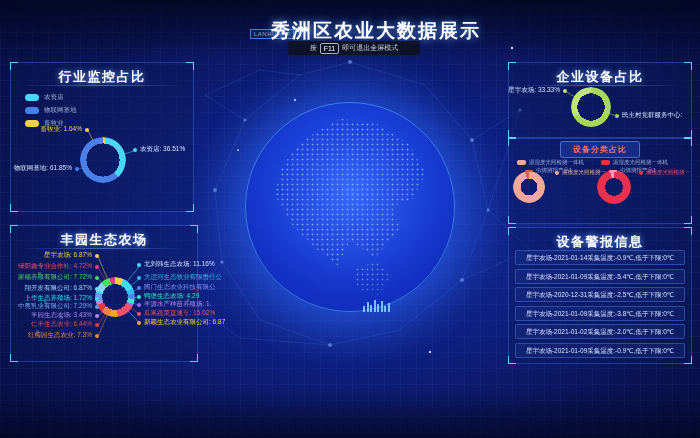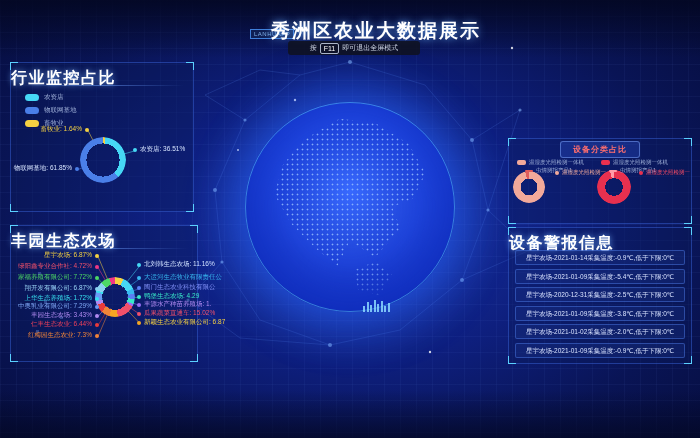--- a/index.html
+++ b/index.html
@@ -39,21 +39,21 @@
   .tip{position:absolute;left:288px;top:41px;width:132px;height:14px;border-radius:3px;
     background:rgba(15,18,30,.85);display:flex;align-items:center;justify-content:center;gap:3px;
     font-size:7px;color:#cfd6e6;}
   .key{border:1px solid #aab4c8;border-radius:2px;padding:0 3px;line-height:9px;height:9px;color:#fff;}
   .panel{position:absolute;background:rgba(10,25,90,.38);border:1px solid rgba(70,120,255,.38);z-index:5;}
   .c{position:absolute;width:7px;height:7px;border:0 solid #5ad0ff;}
   .c.tl{left:-1px;top:-1px;border-top-width:1.5px;border-left-width:1.5px;}
   .c.tr{right:-1px;top:-1px;border-top-width:1.5px;border-right-width:1.5px;}
   .c.bl{left:-1px;bottom:-1px;border-bottom-width:1.5px;border-left-width:1.5px;}
   .c.br{right:-1px;bottom:-1px;border-bottom-width:1.5px;border-right-width:1.5px;}
-  .ptitle{position:absolute;left:0;top:5px;width:100%;font-size:16px;font-weight:bold;
+  .ptitle{position:absolute;left:0;top:5px;width:100%;text-align:center;font-size:13px;font-weight:bold;
     color:#fff;letter-spacing:1.5px;text-shadow:0 0 6px rgba(120,180,255,.9);z-index:3;}
   .pdiv{position:absolute;left:5%;top:22px;width:90%;height:1px;
     background:linear-gradient(90deg, transparent, rgba(110,160,255,.55), transparent);}
   .lg-row{position:absolute;display:flex;align-items:center;gap:5px;font-size:6.5px;color:#9fb0d8;z-index:3;}
   .sw{width:14px;height:7px;border-radius:3.5px;flex:none;}
   .sw-sm{width:9px;height:5px;border-radius:2px;flex:none;}
   .sw-line{width:8px;height:2px;border-radius:1px;flex:none;}
   .donut{position:absolute;border-radius:50%;z-index:2;}
   .co{position:absolute;display:flex;align-items:center;gap:3px;font-size:6.5px;white-space:nowrap;z-index:3;}
   .co.sm{font-size:5.5px;}
@@ -262,20 +262,41 @@
         <line x1="129" y1="39.5" x2="111.45989431476812" y2="61.60053316339217" stroke="rgb(70, 216, 245)" stroke-width="0.7" opacity="0.75"></line>
         <line x1="129" y1="52.5" x2="113.64610279043721" y2="63.86188393507646" stroke="rgb(56, 184, 240)" stroke-width="0.7" opacity="0.75"></line>
         <line x1="129" y1="62.5" x2="115.36127293783656" y2="67.13716720113557" stroke="rgb(90, 127, 245)" stroke-width="0.7" opacity="0.75"></line>
         <line x1="129" y1="71.5" x2="115.99760071976009" y2="71.2399520143952" stroke="rgb(56, 232, 200)" stroke-width="0.7" opacity="0.75"></line>
         <line x1="129" y1="79.5" x2="115.36127293783656" y2="74.86283279886443" stroke="rgb(154, 110, 245)" stroke-width="0.7" opacity="0.75"></line>
         <line x1="129" y1="88.5" x2="113.83078304622849" y2="77.88154813235994" stroke="rgb(240, 80, 106)" stroke-width="0.7" opacity="0.75"></line>
         <line x1="129" y1="97.5" x2="112.23464512274863" y2="79.72872383011355" stroke="rgb(245, 166, 35)" stroke-width="0.7" opacity="0.75"></line>
       </svg>
     </div>
 
+  <div class="panel" style="left:508px;top:62px;width:182px;height:74px">
+    <i class="c tl"></i>
+      <i class="c tr"></i>
+    <i class="c bl"></i>
+      <i class="c br"></i>
+    <div class="ptitle">企业设备占比</div>
+    <div class="pdiv"></div>
+    <div class="donut" style="left: 62px; top: 24px; width: 40px; height: 40px; background: conic-gradient(rgb(166, 215, 90) 0%, rgb(166, 215, 90) 66.67%, rgb(191, 227, 122) 66.67%, rgb(191, 227, 122) 100%); mask: radial-gradient(closest-side, rgba(0, 0, 0, 0) 68%, rgb(0, 0, 0) 68%);"></div>
+    <div class="co l" style="right:124px;top:23px">
+      <span class="ct" style="color: rgb(214, 228, 255);">星宇农场: 33.33%</span>
+      <span class="ldot" style="background: rgb(191, 227, 122);"></span>
+    </div>
+    <div class="co r" style="left:106px;top:48px">
+      <span class="ldot" style="background: rgb(166, 215, 90);"></span>
+      <span class="ct" style="color: rgb(214, 228, 255);">民主村党群服务中心:</span>
+    </div>
+  <svg class="lines" width="202" height="74">
+        <line x1="57" y1="28.5" x2="70.1013623160267" y2="36.622844635936545" stroke="rgb(191, 227, 122)" stroke-width="0.7" opacity="0.75"></line>
+        <line x1="109" y1="53.5" x2="95.20637347172347" y2="48.64668696227307" stroke="rgb(166, 215, 90)" stroke-width="0.7" opacity="0.75"></line>
+      </svg>
+    </div>
 
   <div class="panel" style="left:508px;top:138px;width:182px;height:84px">
     <i class="c tl"></i>
       <i class="c tr"></i>
     <i class="c bl"></i>
       <i class="c br"></i>
     <div class="pill" style="color: rgb(255, 110, 110);">设备分类占比</div>
 
     <div class="lg-row co sm" style="left:8px;top:20px">
       <span class="sw-sm" style="background: rgb(242, 169, 154);"></span>

